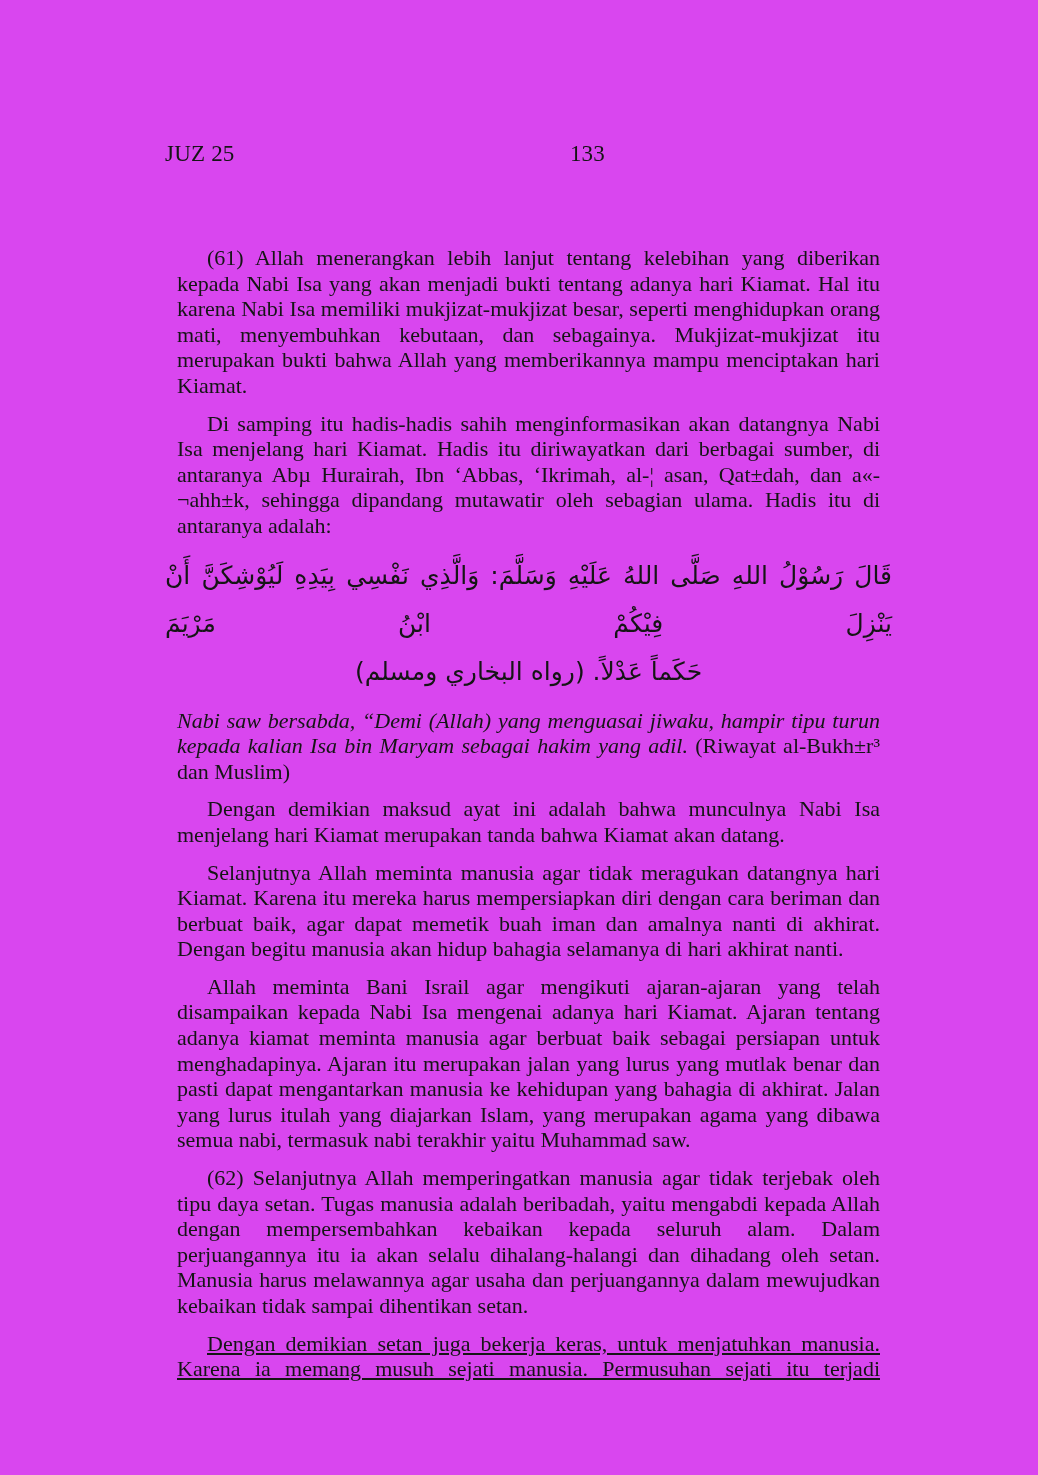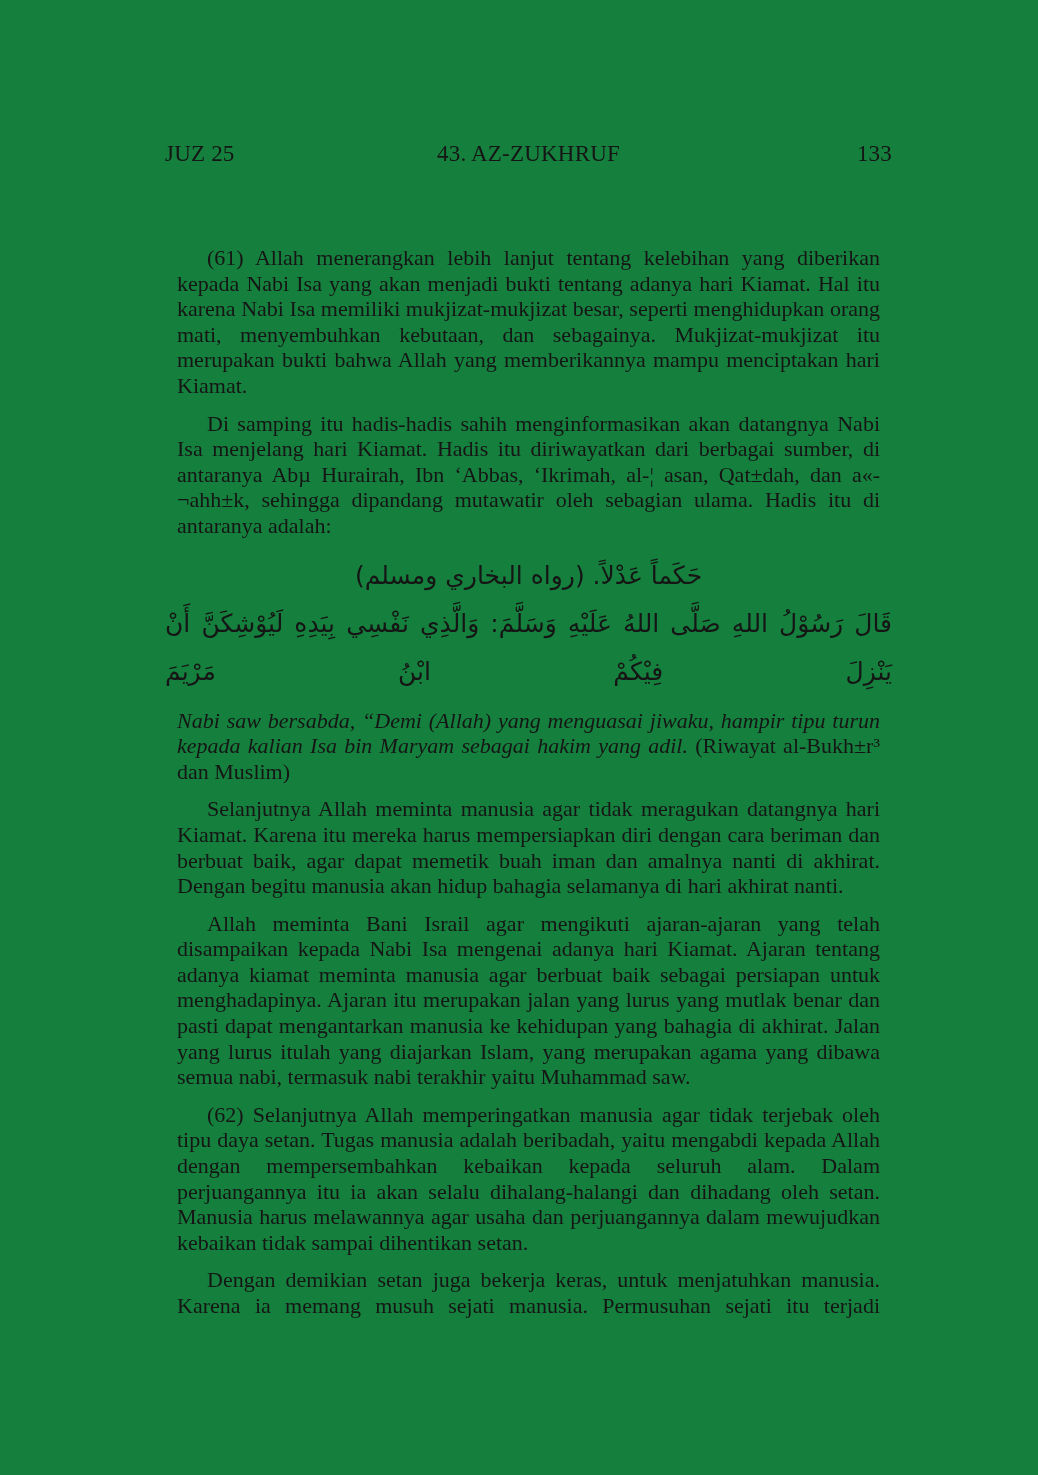--- a/index.html
+++ b/index.html
@@ -4,21 +4,21 @@
 <style>
   html, body { margin: 0; padding: 0; }
   body {
     width: 1038px; height: 1475px;
     background: #e9e9e9;
     font-family: "Liberation Serif", serif;
   }
   .page {
     position: relative;
     width: 1038px; height: 1475px;
-    background: #15803d;
+    background: #d946ef;
     color: #151515;
     overflow: hidden;
   }
   .page-header {
     position: absolute;
     top: 141px; left: 165px;
     width: 727px;
     display: flex;
     align-items: baseline;
     font-size: 23px;
@@ -31,21 +31,21 @@
   .tafsir-body {
     position: absolute;
     top: 233px; left: 165px;
     width: 727px;
     font-size: 22px;
     line-height: 25.6px;
     text-align: justify;
   }
   .tafsir-body p { margin: 12px; }
   .body-para { text-indent: 30px; }
-  .body-para.continued { text-align-last: justify; }
+  .body-para.continued { text-align-last: justify; text-decoration: underline; }
 
   .arabic {
     margin: 13px 0 9px 0;
     font-family: "DejaVu Sans", sans-serif;
     font-size: 25px;
     line-height: 48px;
   }
   .arabic-line {
     direction: rtl;
     unicode-bidi: embed;
@@ -60,30 +60,30 @@
   .translation { margin: 0 0 27px 0; }
   .translation .italic  { font-style: italic; }
   .translation .regular { font-style: normal; }
 </style>
 </head>
 <body>
 
 <div class="page">
   <header class="page-header">
     <span class="juz">JUZ 25</span>
-    <span class="surah">43. AZ-ZUKHRUF</span>
     <span class="pnum">133</span>
   </header>
 
   <main class="tafsir-body">
       <p class="body-para">(61) Allah menerangkan lebih lanjut tentang kelebihan yang diberikan kepada Nabi Isa yang akan menjadi bukti tentang adanya hari Kiamat. Hal itu karena Nabi Isa memiliki mukjizat-mukjizat besar, seperti menghidupkan orang mati, menyembuhkan kebutaan, dan sebagainya. Mukjizat-mukjizat itu merupakan bukti bahwa Allah yang memberikannya mampu menciptakan hari Kiamat.</p>
       <p class="body-para">Di samping itu hadis-hadis sahih menginformasikan akan datangnya Nabi Isa menjelang hari Kiamat. Hadis itu diriwayatkan dari berbagai sumber, di antaranya Abµ Hurairah, Ibn ‘Abbas, ‘Ikrimah, al-¦ asan, Qat±dah, dan a«-¬ahh±k, sehingga dipandang mutawatir oleh sebagian ulama. Hadis itu di antaranya adalah:</p>
       <div class="arabic">
+        <div class="arabic-line" dir="rtl">قَالَ رَسُوْلُ اللهِ صَلَّى اللهُ عَلَيْهِ وَسَلَّمَ: وَالَّذِي نَفْسِي بِيَدِهِ لَيُوْشِكَنَّ أَنْ يَنْزِلَ فِيْكُمْ ابْنُ مَرْيَمَ</div>
         <div class="arabic-line arabic-last" dir="rtl">حَكَماً عَدْلاً. (رواه البخاري ومسلم)</div>
-        <div class="arabic-line" dir="rtl">قَالَ رَسُوْلُ اللهِ صَلَّى اللهُ عَلَيْهِ وَسَلَّمَ: وَالَّذِي نَفْسِي بِيَدِهِ لَيُوْشِكَنَّ أَنْ يَنْزِلَ فِيْكُمْ ابْنُ مَرْيَمَ</div>
       </div>
       <p class="translation"><span class="italic">Nabi saw bersabda, “Demi (Allah) yang menguasai jiwaku, hampir tipu turun kepada kalian Isa bin Maryam sebagai hakim yang adil.</span><span class="regular"> (Riwayat al-Bukh±r³ dan Muslim)</span></p>
+      <p class="body-para">Dengan demikian maksud ayat ini adalah bahwa munculnya Nabi Isa menjelang hari Kiamat merupakan tanda bahwa Kiamat akan datang.</p>
       <p class="body-para">Selanjutnya Allah meminta manusia agar tidak meragukan datangnya hari Kiamat. Karena itu mereka harus mempersiapkan diri dengan cara beriman dan berbuat baik, agar dapat memetik buah iman dan amalnya nanti di akhirat. Dengan begitu manusia akan hidup bahagia selamanya di hari akhirat nanti.</p>
       <p class="body-para">Allah meminta Bani Israil agar mengikuti ajaran-ajaran yang telah disampaikan kepada Nabi Isa mengenai adanya hari Kiamat. Ajaran tentang adanya kiamat meminta manusia agar berbuat baik sebagai persiapan untuk menghadapinya. Ajaran itu merupakan jalan yang lurus yang mutlak benar dan pasti dapat mengantarkan manusia ke kehidupan yang bahagia di akhirat. Jalan yang lurus itulah yang diajarkan Islam, yang merupakan agama yang dibawa semua nabi, termasuk nabi terakhir yaitu Muhammad saw.</p>
       <p class="body-para">(62) Selanjutnya Allah memperingatkan manusia agar tidak terjebak oleh tipu daya setan. Tugas manusia adalah beribadah, yaitu mengabdi kepada Allah dengan mempersembahkan kebaikan kepada seluruh alam. Dalam perjuangannya itu ia akan selalu dihalang-halangi dan dihadang oleh setan. Manusia harus melawannya agar usaha dan perjuangannya dalam mewujudkan kebaikan tidak sampai dihentikan setan.</p>
       <p class="body-para continued">Dengan demikian setan juga bekerja keras, untuk menjatuhkan manusia. Karena ia memang musuh sejati manusia. Permusuhan sejati itu terjadi</p>
     </main>
 </div>
 
 </body></html>

